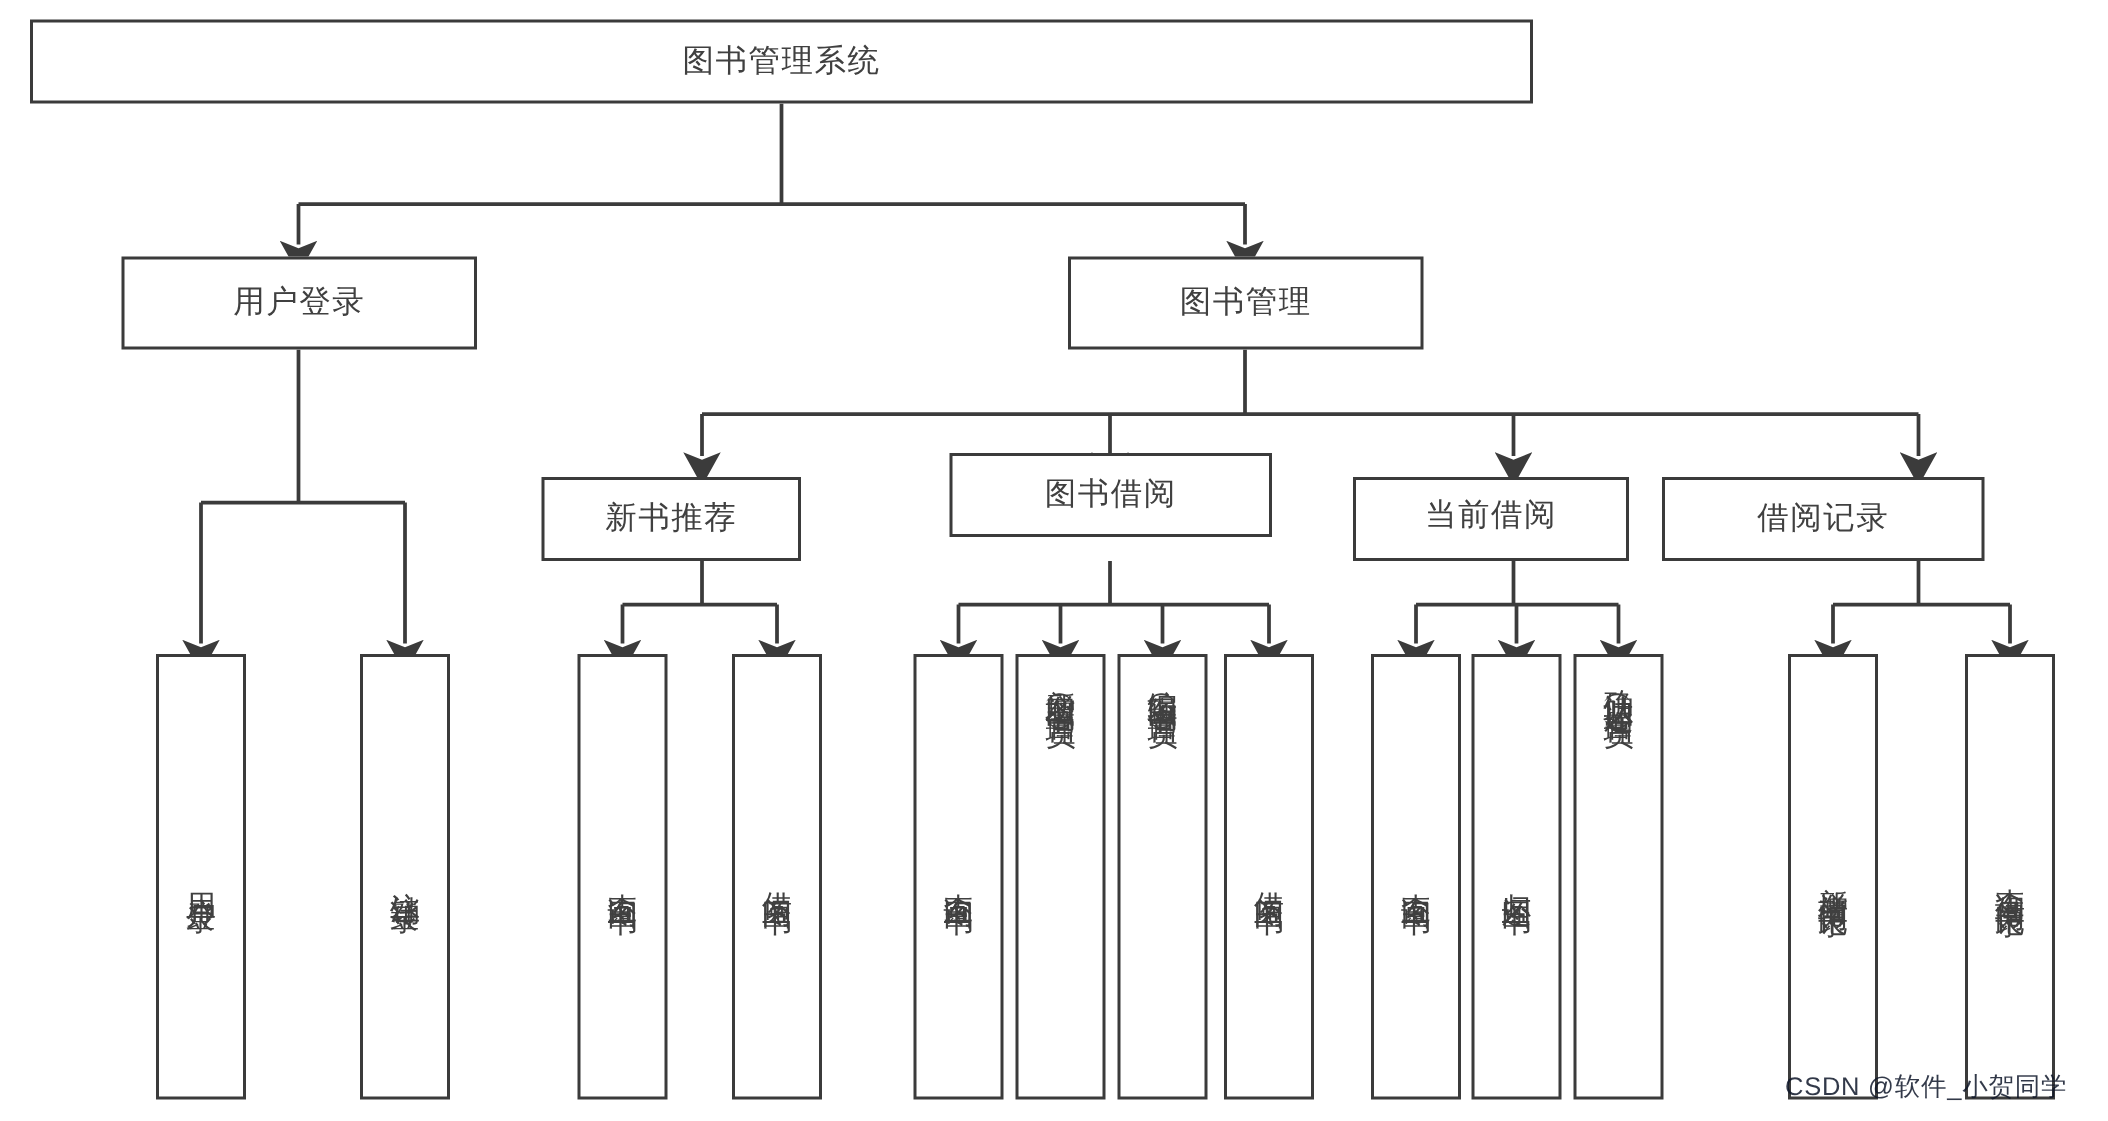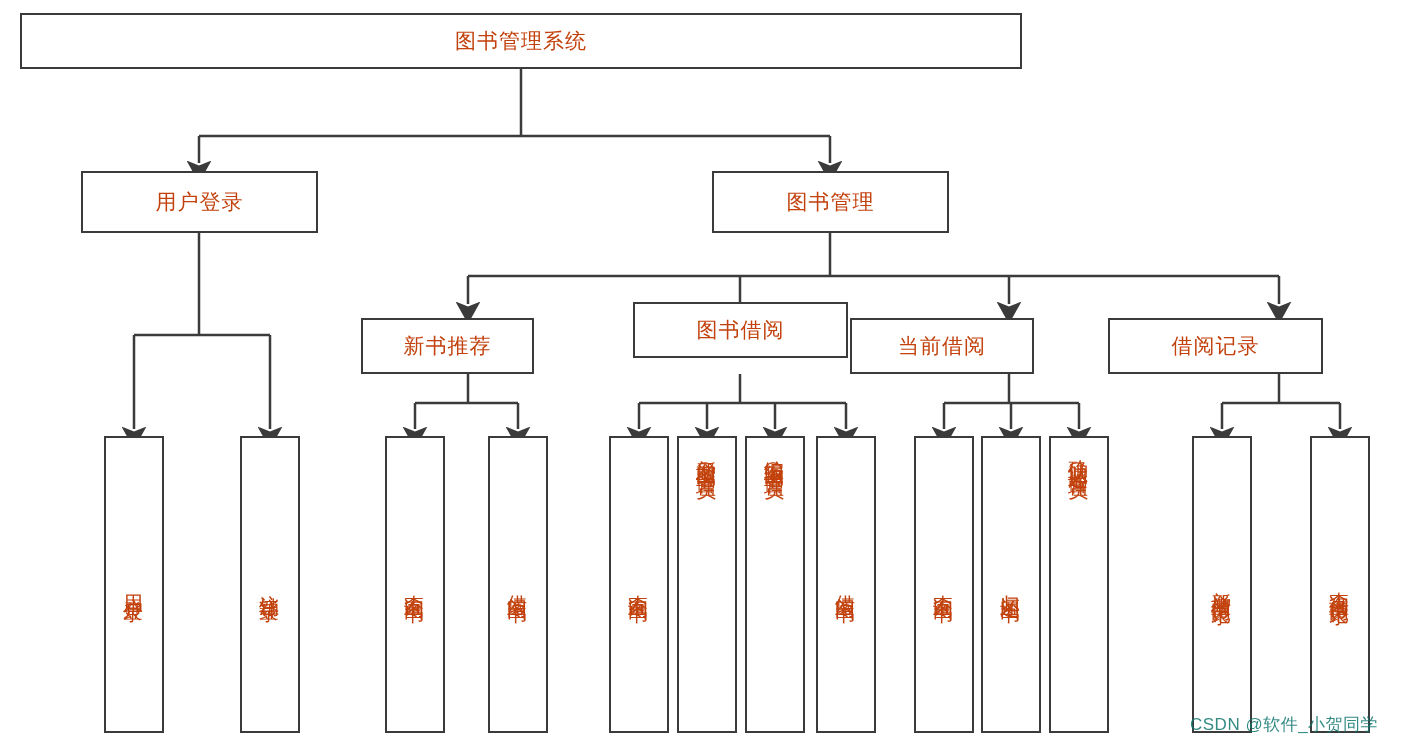--- a/index.html
+++ b/index.html
@@ -26,21 +26,21 @@
     pointer-events: none;
   }
   .node {
     position: absolute;
     box-sizing: border-box;
     border: 2px solid #3b3b3b;
     background: #ffffff;
     display: flex;
     align-items: center;
     justify-content: center;
-    color: #c2410c;
+    color: #404040;
   }
   .node.horizontal {
     font-size: 21px;
     line-height: 1.2;
     letter-spacing: 1px;
   }
   .node.vertical {
     writing-mode: vertical-rl;
     text-orientation: upright;
     font-size: 20px;
@@ -48,21 +48,21 @@
     padding: 6px 0;
     align-items: center;
     justify-content: center;
   }
   .node.vertical.top-aligned {
     justify-content: flex-start;
   }
   .watermark {
     position: absolute;
     font-size: 17px;
-    color: #0f766e;
+    color: #0f172a;
     letter-spacing: 0.5px;
     white-space: nowrap;
     opacity: 0.85;
   }
 </style>
 </head>
 <body>
 
 <div id="diagram-root">
 
@@ -126,21 +126,21 @@
   <div class="node horizontal" style="left:712px; top:171px; width:237px; height:62px;text-align:center;">
     <span>图书管理</span>
   </div>
 
   <div class="node horizontal" style="left:361px; top:318px; width:173px; height:56px;">
     <span>新书推荐</span>
   </div>
   <div class="node horizontal" style="left:633px; top:302px; width:215px; height:56px;">
     <span>图书借阅</span>
   </div>
-  <div class="node horizontal" style="left:850px; top:318px; width:184px; height:56px;">
+  <div class="node horizontal" style="left:902px; top:318px; width:184px; height:56px;font-family:Liberation Mono, monospace;">
     <span>当前借阅</span>
   </div>
   <div class="node horizontal" style="left:1108px; top:318px; width:215px; height:56px;">
     <span>借阅记录</span>
   </div>
 
   <div class="node vertical" style="left:104px; top:436px; width:60px; height:297px;">
     <span>用户登录</span>
   </div>
   <div class="node vertical" style="left:240px; top:436px; width:60px; height:297px;">

